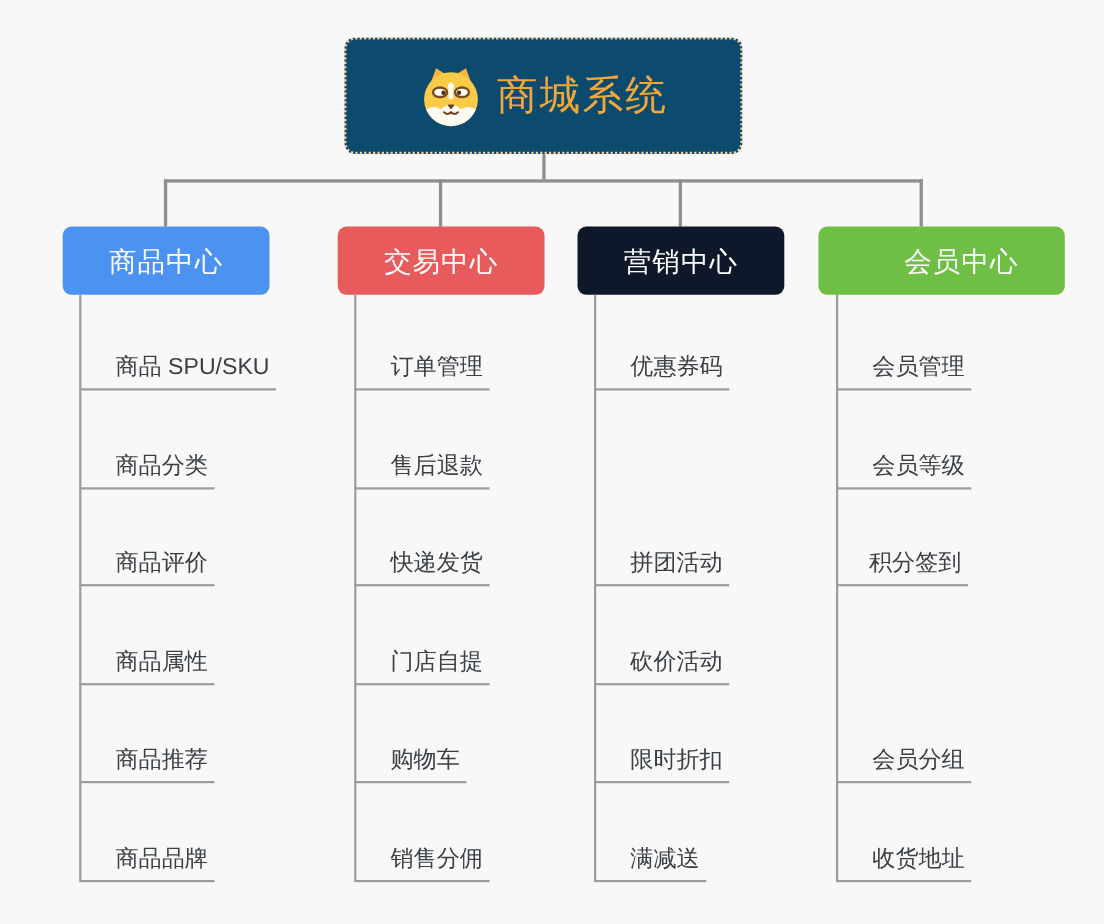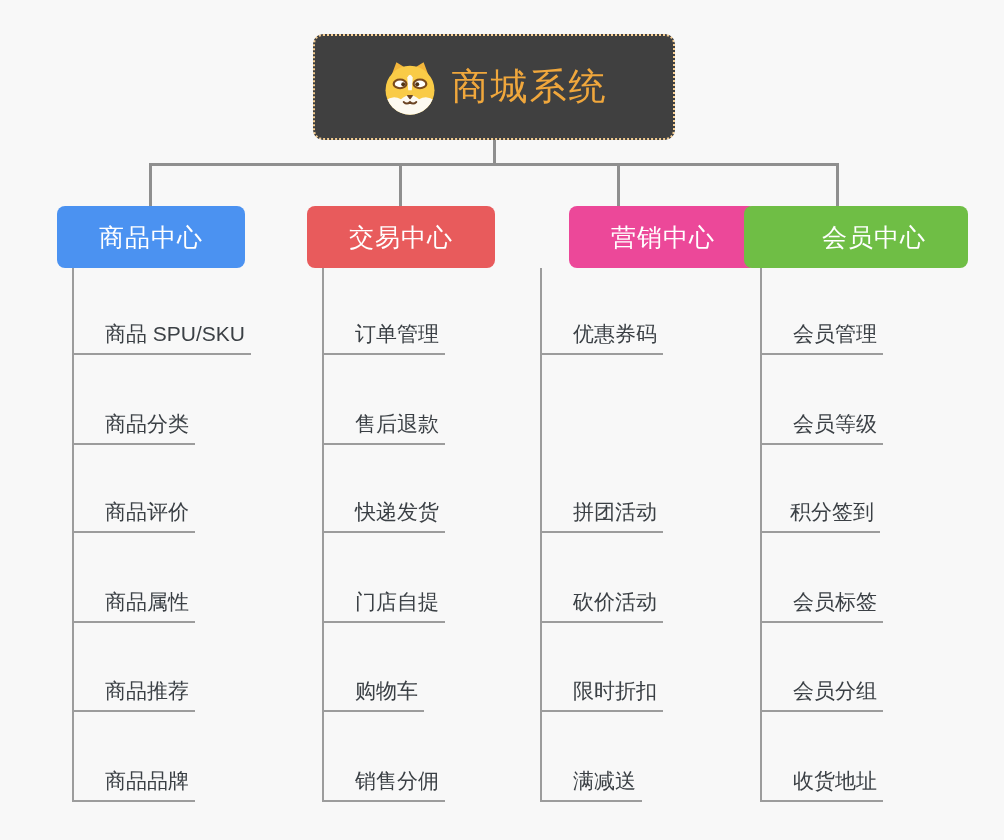--- a/index.html
+++ b/index.html
@@ -5,21 +5,21 @@
   html,body{margin:0;padding:0;}
   body{
     width:1004px;height:840px;overflow:hidden;
     font-family:"Liberation Sans","DejaVu Sans",sans-serif;
   }
   .canvas{position:relative;width:1004px;height:840px;}
 
   
   .root-node{
     position:absolute;left:313px;top:34px;width:362px;height:106px;
-    background:#404040;border:2px dotted #F5CE93;border-radius:10px;
+    background:#0c4a6e;border:2px dotted #F5CE93;border-radius:10px;
     box-sizing:border-box;display:flex;align-items:center;justify-content:center;gap:13px;
   }
   .root-title{font-size:37px;letter-spacing:2px;font-weight:500;}
   .dog-icon{width:58px;height:57px;display:block;}
 
   
   .line{position:absolute;}
   .root-stub{left:493px;top:140px;width:3px;height:23px;}
   .h-line{left:149px;top:163px;width:690px;height:3px;}
   .b-stub{top:163px;width:3px;height:43px;}
@@ -79,21 +79,21 @@
 
   <div class="line root-stub" style="background-color: rgb(143, 143, 143);"></div>
   <div class="line h-line" style="background-color: rgb(143, 143, 143);"></div>
   <div class="line b-stub c0" style="background-color: rgb(143, 143, 143);"></div>
   <div class="line b-stub c1" style="background-color: rgb(143, 143, 143);"></div>
   <div class="line b-stub c2" style="background-color: rgb(143, 143, 143);"></div>
   <div class="line b-stub c3" style="background-color: rgb(143, 143, 143);"></div>
 
   <div class="branch-node c0" style="background-color: rgb(75, 146, 241);">商品中心</div>
   <div class="branch-node c1" style="background-color: rgb(232, 91, 92);">交易中心</div>
-  <div class="branch-node c2" style="background-color: #ec4899; margin-left: 44px;">营销中心</div>
+  <div class="branch-node c2" style="background-color: #0f172a;">营销中心</div>
   <div class="branch-node c3" style="background-color: rgb(111, 190, 69); padding-left: 36px;">会员中心</div>
 
   <div class="line trunk c0" style="background-color: rgb(156, 156, 156);"></div>
   <div class="line trunk c1" style="background-color: rgb(156, 156, 156);"></div>
   <div class="line trunk c2" style="background-color: rgb(156, 156, 156);"></div>
   <div class="line trunk c3" style="background-color: rgb(156, 156, 156);"></div>
 
   <div class="leaf c0 r0" style="border-color: rgb(156, 156, 156);">商品 SPU/SKU</div>
   <div class="leaf c0 r1" style="border-color: rgb(156, 156, 156);">商品分类</div>
   <div class="leaf c0 r2" style="border-color: rgb(156, 156, 156);">商品评价</div>
@@ -110,17 +110,16 @@
 
   <div class="leaf c2 r0" style="border-color: rgb(156, 156, 156);">优惠券码</div>
   <div class="leaf c2 r2" style="border-color: rgb(156, 156, 156);">拼团活动</div>
   <div class="leaf c2 r3" style="border-color: rgb(156, 156, 156);">砍价活动</div>
   <div class="leaf c2 r4" style="border-color: rgb(156, 156, 156);">限时折扣</div>
   <div class="leaf c2 r5" style="border-color: rgb(156, 156, 156);">满减送</div>
 
   <div class="leaf c3 r0" style="border-color: rgb(156, 156, 156);">会员管理</div>
   <div class="leaf c3 r1" style="border-color: rgb(156, 156, 156);">会员等级</div>
   <div class="leaf c3 r2" style="border-color: rgb(156, 156, 156); padding-left: 30px;">积分签到</div>
-  <div class="leaf c3 r3" style="border-color: rgb(156, 156, 156);">会员标签</div>
   <div class="leaf c3 r4" style="border-color: rgb(156, 156, 156);">会员分组</div>
   <div class="leaf c3 r5" style="border-color: rgb(156, 156, 156);">收货地址</div>
 
 </div>
 
 </body></html>

